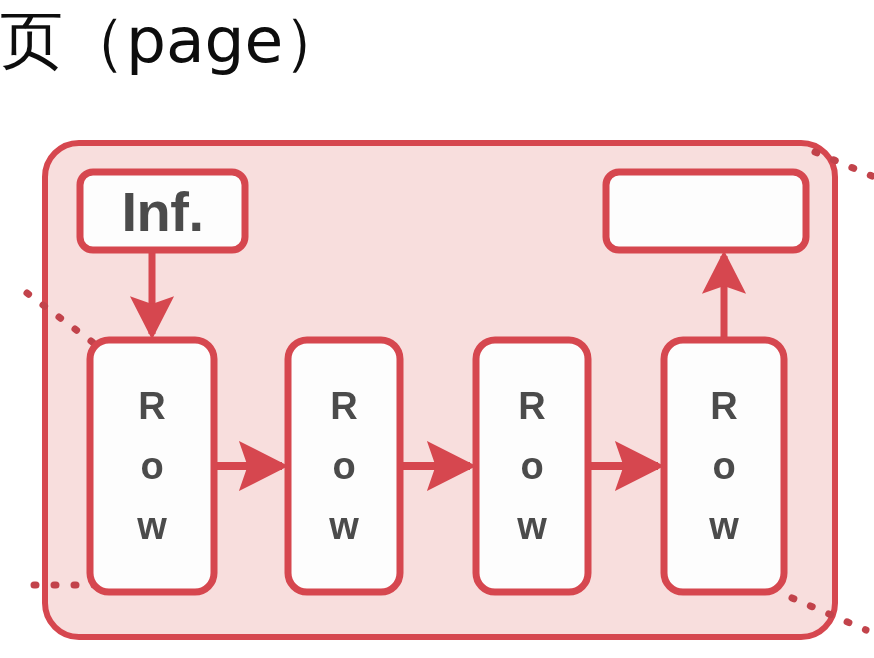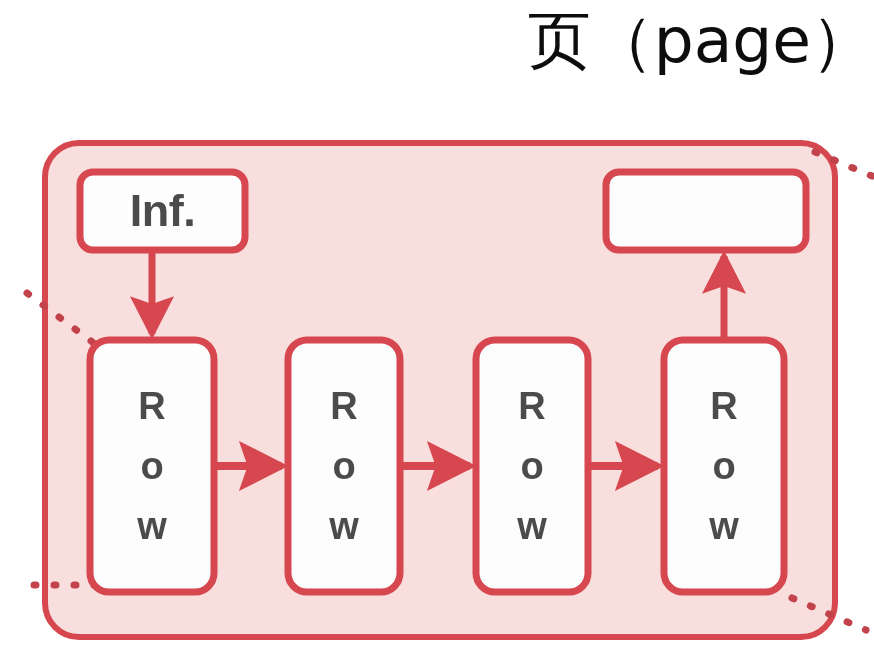--- a/index.html
+++ b/index.html
@@ -23,21 +23,21 @@
     height: 658px;
     background: #ffffff;
   }
 
   
   #page-title {
     position: absolute;
     left: 0;
     top: 8px;
     width: 874px;
-    text-align: right;
+    text-align: left;
     font-size: 63px;
     line-height: 1.05;
     color: #0d0d0d;
     font-family: "DejaVu Sans", "Liberation Sans", sans-serif;
     font-weight: 400;
     letter-spacing: 0px;
     white-space: nowrap;
   }
 
   
@@ -55,21 +55,21 @@
     display: flex;
     align-items: center;
     justify-content: center;
     color: #4b4b4b;
     font-weight: 700;
     font-family: "Liberation Sans", "DejaVu Sans", sans-serif;
     pointer-events: none;
     white-space: nowrap;
   }
   .cap-label {
-    font-size: 45px;
+    font-size: 56px;
     letter-spacing: -0.5px;
   }
   .row-label {
     flex-direction: column;
     font-size: 38px;
     line-height: 1;
   }
   .row-label span {
     display: block;
     margin: 11px 0;

